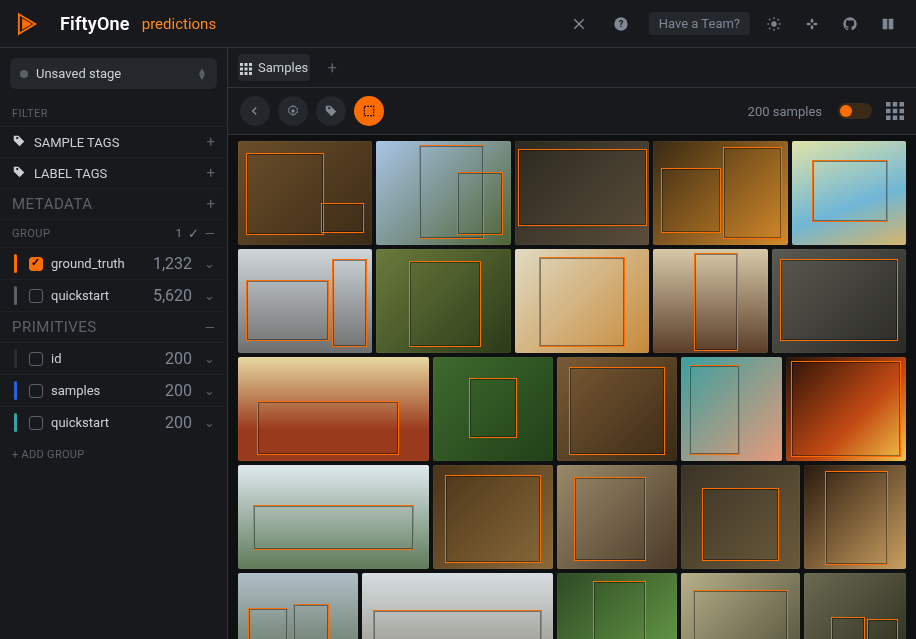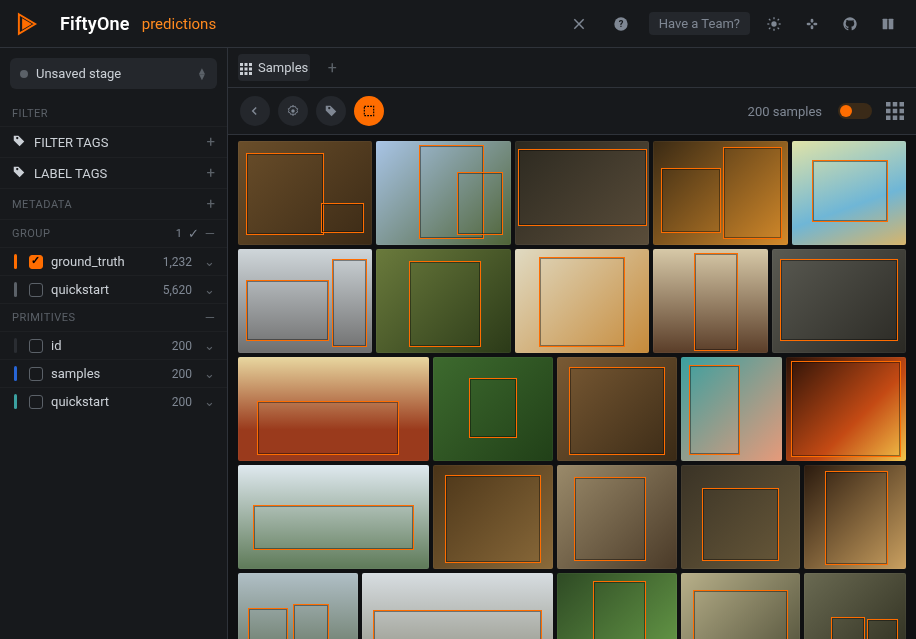--- a/index.html
+++ b/index.html
@@ -45,21 +45,21 @@
   .view-picker { margin:10px; background:var(--panel-3); border-radius:6px; padding:8px 10px;
                  display:flex; align-items:center; gap:8px; color:var(--text); cursor:pointer; }
   .dot { width:8px; height:8px; border-radius:50%; background:var(--text-faint); }
   .chevrons { margin-left:auto; color:var(--text-faint); font-size:10px; display:flex; flex-direction:column; line-height:6px;}
   .section-hdr { padding:8px 12px 6px; color:var(--text-faint); font-size:11px; letter-spacing:.5px;
                  text-transform:uppercase; }
   .row { display:flex; align-items:center; padding:6px 12px; gap:8px; color:var(--text);
          border-top:1px solid rgba(255,255,255,.03); cursor:pointer; }
   .row.sub { padding-left:14px; }
   .row .icons { margin-left:auto; display:flex; align-items:center; gap:6px; color:var(--text-faint); }
-  .row .count { color:var(--text-dim); font-size:12px; margin-left:auto; margin-right:4px; }
+  .row .count { color:var(--text-dim); font-size:16px; margin-left:auto; margin-right:4px; }
   .plus { color:var(--text-faint); font-size:15px; }
   .cb { width:14px; height:14px; border:1.5px solid var(--text-faint); border-radius:3px; display:inline-block; }
   .cb.checked { background:var(--accent); border-color:var(--accent); position:relative; }
   .cb.checked::after { content:"✓"; position:absolute; top:-2px; left:1px; color:#000; font-size:11px; font-weight:700;}
   .pill-left { width:3px; align-self:stretch; border-radius:2px; margin-right:4px; }
   .add-group { padding:10px 12px; color:var(--text-faint); font-size:11px; letter-spacing:.3px; cursor:pointer; }
 
   
   .tabs { display:flex; align-items:center; height:40px; padding:0 10px; gap:8px;
           border-bottom:1px solid var(--border); background:var(--panel); }
@@ -183,40 +183,40 @@
     </div>
 
     <div class="section-hdr">FILTER</div>
 
     <div class="row">
       <span>
         <svg class="svg-sm" viewBox="0 0 24 24" fill="currentColor">
             <path d="M3 3h8l10 10-8 8L3 11V3zm4 4a2 2 0 1 0 0-0.001z"></path>
           </svg>
       </span>
-      <span>FILTER TAGS</span>
+      <span>SAMPLE TAGS</span>
       <span class="icons">
           <span class="plus">+</span>
         </span>
     </div>
 
     <div class="row">
       <span>
         <svg class="svg-sm" viewBox="0 0 24 24" fill="currentColor">
             <path d="M3 3h8l10 10-8 8L3 11V3zm4 4a2 2 0 1 0 0-0.001z"></path>
           </svg>
       </span>
       <span>LABEL TAGS</span>
       <span class="icons">
           <span class="plus">+</span>
         </span>
     </div>
 
     <div class="row">
-      <span style="color:var(--text-faint);font-size:11px;letter-spacing:.5px;">METADATA</span>
+      <span style="color:var(--text-faint);font-size:15px;letter-spacing:.5px;">METADATA</span>
       <span class="icons">
           <span class="plus">+</span>
         </span>
     </div>
 
     <div class="row">
       <span style="color:var(--text-faint);font-size:11px;letter-spacing:.5px;">GROUP</span>
       <span class="icons">
         <span style="color:var(--text-dim);font-size:11px;">1</span>
         <span style="color:var(--text-dim);">✓</span>
@@ -235,21 +235,21 @@
         <div class="row sub">
           <span class="pill-left" style="background:#5b6168"></span>
           <span class="cb"></span>
           <span>quickstart</span>
           <span class="count">5,620</span>
           <span style="color:var(--text-faint);">⌄</span>
         </div>
       </div>
 
     <div class="row">
-      <span style="color:var(--text-faint);font-size:11px;letter-spacing:.5px;">PRIMITIVES</span>
+      <span style="color:var(--text-faint);font-size:15px;letter-spacing:.5px;">PRIMITIVES</span>
       <span class="icons">
           <span style="color:var(--text-faint);">—</span>
         </span>
     </div>
 
     <div id="primitives-list">
         <div class="row sub">
           <span class="pill-left" style="background:#2a2d32"></span>
           <span class="cb"></span>
           <span>id</span>
@@ -265,20 +265,21 @@
         </div>
         <div class="row sub">
           <span class="pill-left" style="background:#3ba0a0"></span>
           <span class="cb"></span>
           <span>quickstart</span>
           <span class="count">200</span>
           <span style="color:var(--text-faint);">⌄</span>
         </div>
       </div>
 
+    <div class="add-group">+ ADD GROUP</div>
   </div>
 
   <div class="main">
 
     <div class="tabs">
       <div class="tab">
         <span class="grid-ic">
           <svg viewBox="0 0 12 12" width="12" height="12" fill="currentColor">
             <rect x="0" y="0" width="3" height="3"></rect>
               <rect x="4.5" y="0" width="3" height="3"></rect>

